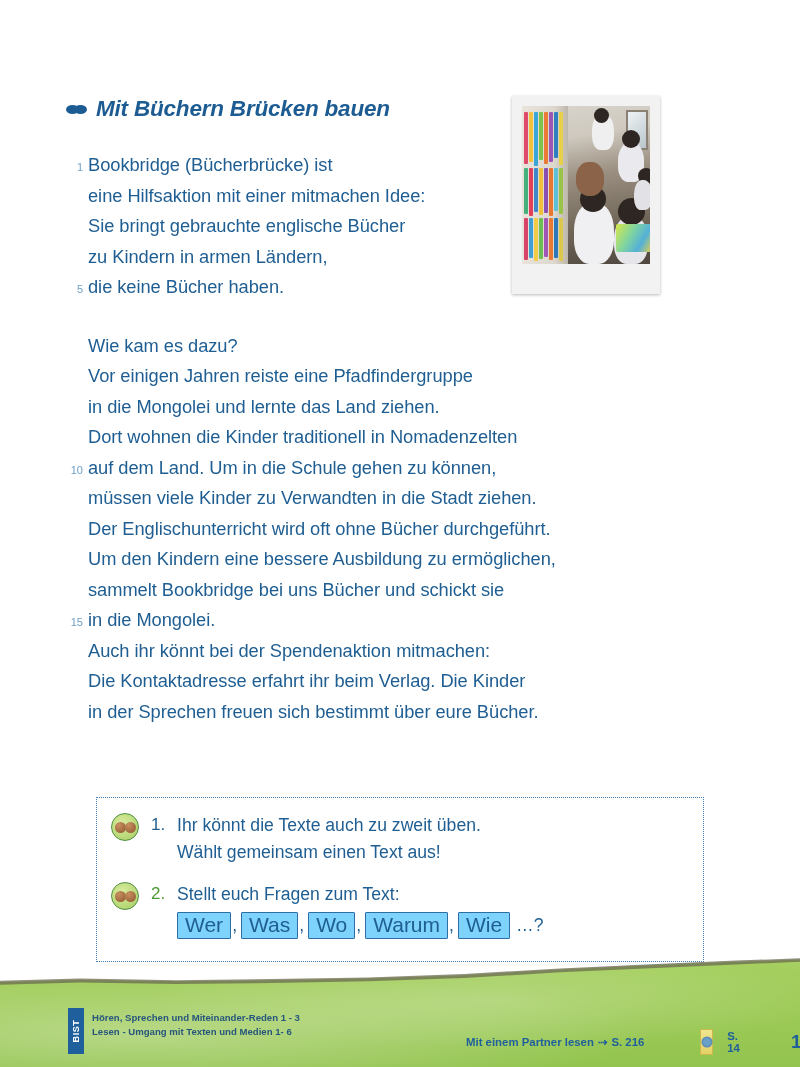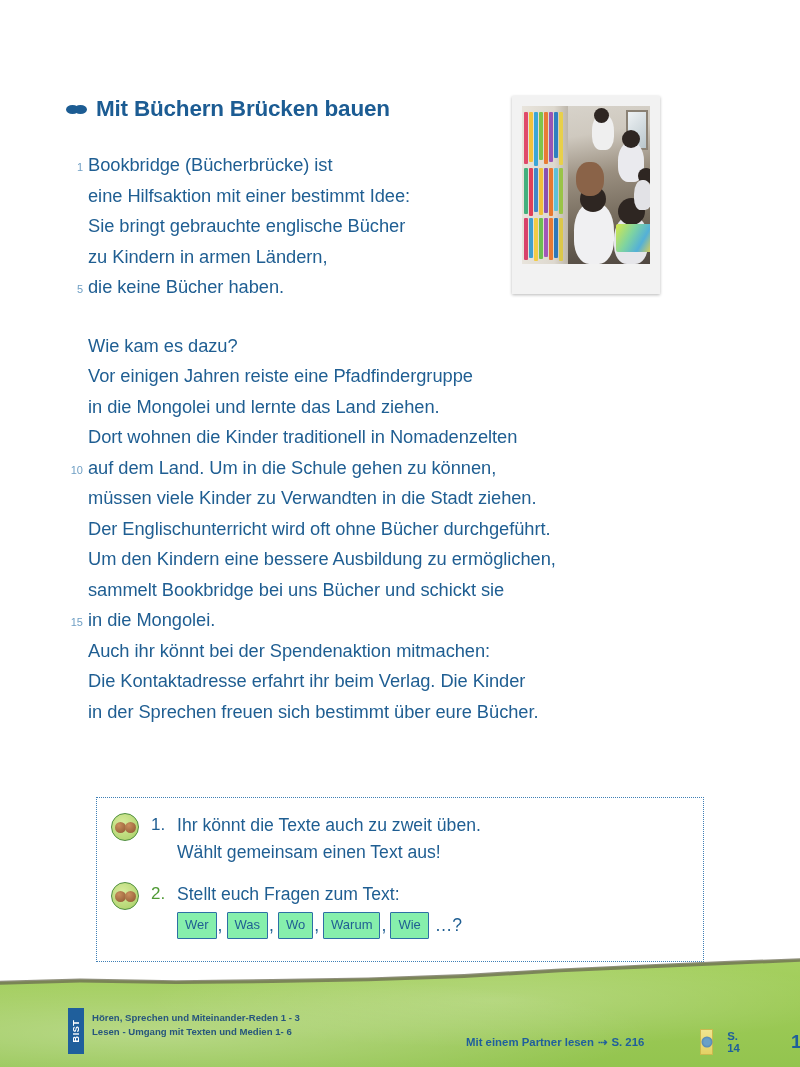--- a/index.html
+++ b/index.html
@@ -7,21 +7,21 @@
     width: 800px; height: 1067px;
     background: #ffffff;
     font-family: "Liberation Sans", sans-serif;
     overflow: hidden;
   }
   .page { position: relative; width: 800px; height: 1067px; background:#fff; }
 
   
   .title-row {
     position: absolute; left: 66px; top: 96px;
-    display: flex; align-items: center; gap: 8px;
+    display: flex; align-items: center; gap: 8px; font-style: italic;
   }
   .duo-bullet { position: relative; width: 22px; height: 14px; }
   .duo-bullet i {
     position: absolute; top: 3px; width: 13px; height: 9px;
     border-radius: 50%; background: #1c5c93; display:block;
   }
   .duo-bullet i:first-child { left: 0; }
   .duo-bullet i:last-child  { left: 8px; }
   .page-title {
     font-size: 22.5px; font-weight: bold; color: #1c5c93;
@@ -114,22 +114,22 @@
     padding-left: 12px; line-height: 26px;
   }
   .task-num.green { color: #4f9a34; }
   .task-body { font-size: 17.6px; color: #1f5e92; line-height: 26.5px; }
   .task-body .l2 { display: block; }
 
   .wordrow {
     display: flex; align-items: center; gap: 0px; margin-top: 4px;
   }
   .wordbox {
-    border: 1.3px solid #2d6fa5; background:#86efac;
-    padding: 1px 7px 2px 7px; font-size: 13px; color:#1f5e92;
+    border: 1.3px solid #2d6fa5; background:#7dd3fc;
+    padding: 1px 7px 2px 7px; font-size: 21px; color:#1f5e92;
     line-height: 22px; border-radius: 1px;
   }
   .comma { font-size: 17.6px; color:#1f5e92; padding: 0 4px 0 1px; }
   .ellip { font-size: 17.6px; color:#1f5e92; padding-left: 6px; }
 
   
   .grass {
     position: absolute; left: 0; bottom: 0; width: 800px; height: 112px;
     overflow: hidden;
   }
@@ -203,21 +203,21 @@
     <span class="page-title">Mit Büchern Brücken bauen</span>
   </div>
 
   <div class="text-block">
       <div class="tline">
         <span class="lnum">1</span>
         <span class="ttext">Bookbridge (Bücherbrücke) ist</span>
       </div>
       <div class="tline">
         <span class="lnum"></span>
-        <span class="ttext">eine Hilfsaktion mit einer bestimmt Idee:</span>
+        <span class="ttext">eine Hilfsaktion mit einer mitmachen Idee:</span>
       </div>
       <div class="tline">
         <span class="lnum"></span>
         <span class="ttext">Sie bringt gebrauchte englische Bücher</span>
       </div>
       <div class="tline">
         <span class="lnum"></span>
         <span class="ttext">zu Kindern in armen Ländern,</span>
       </div>
       <div class="tline">

